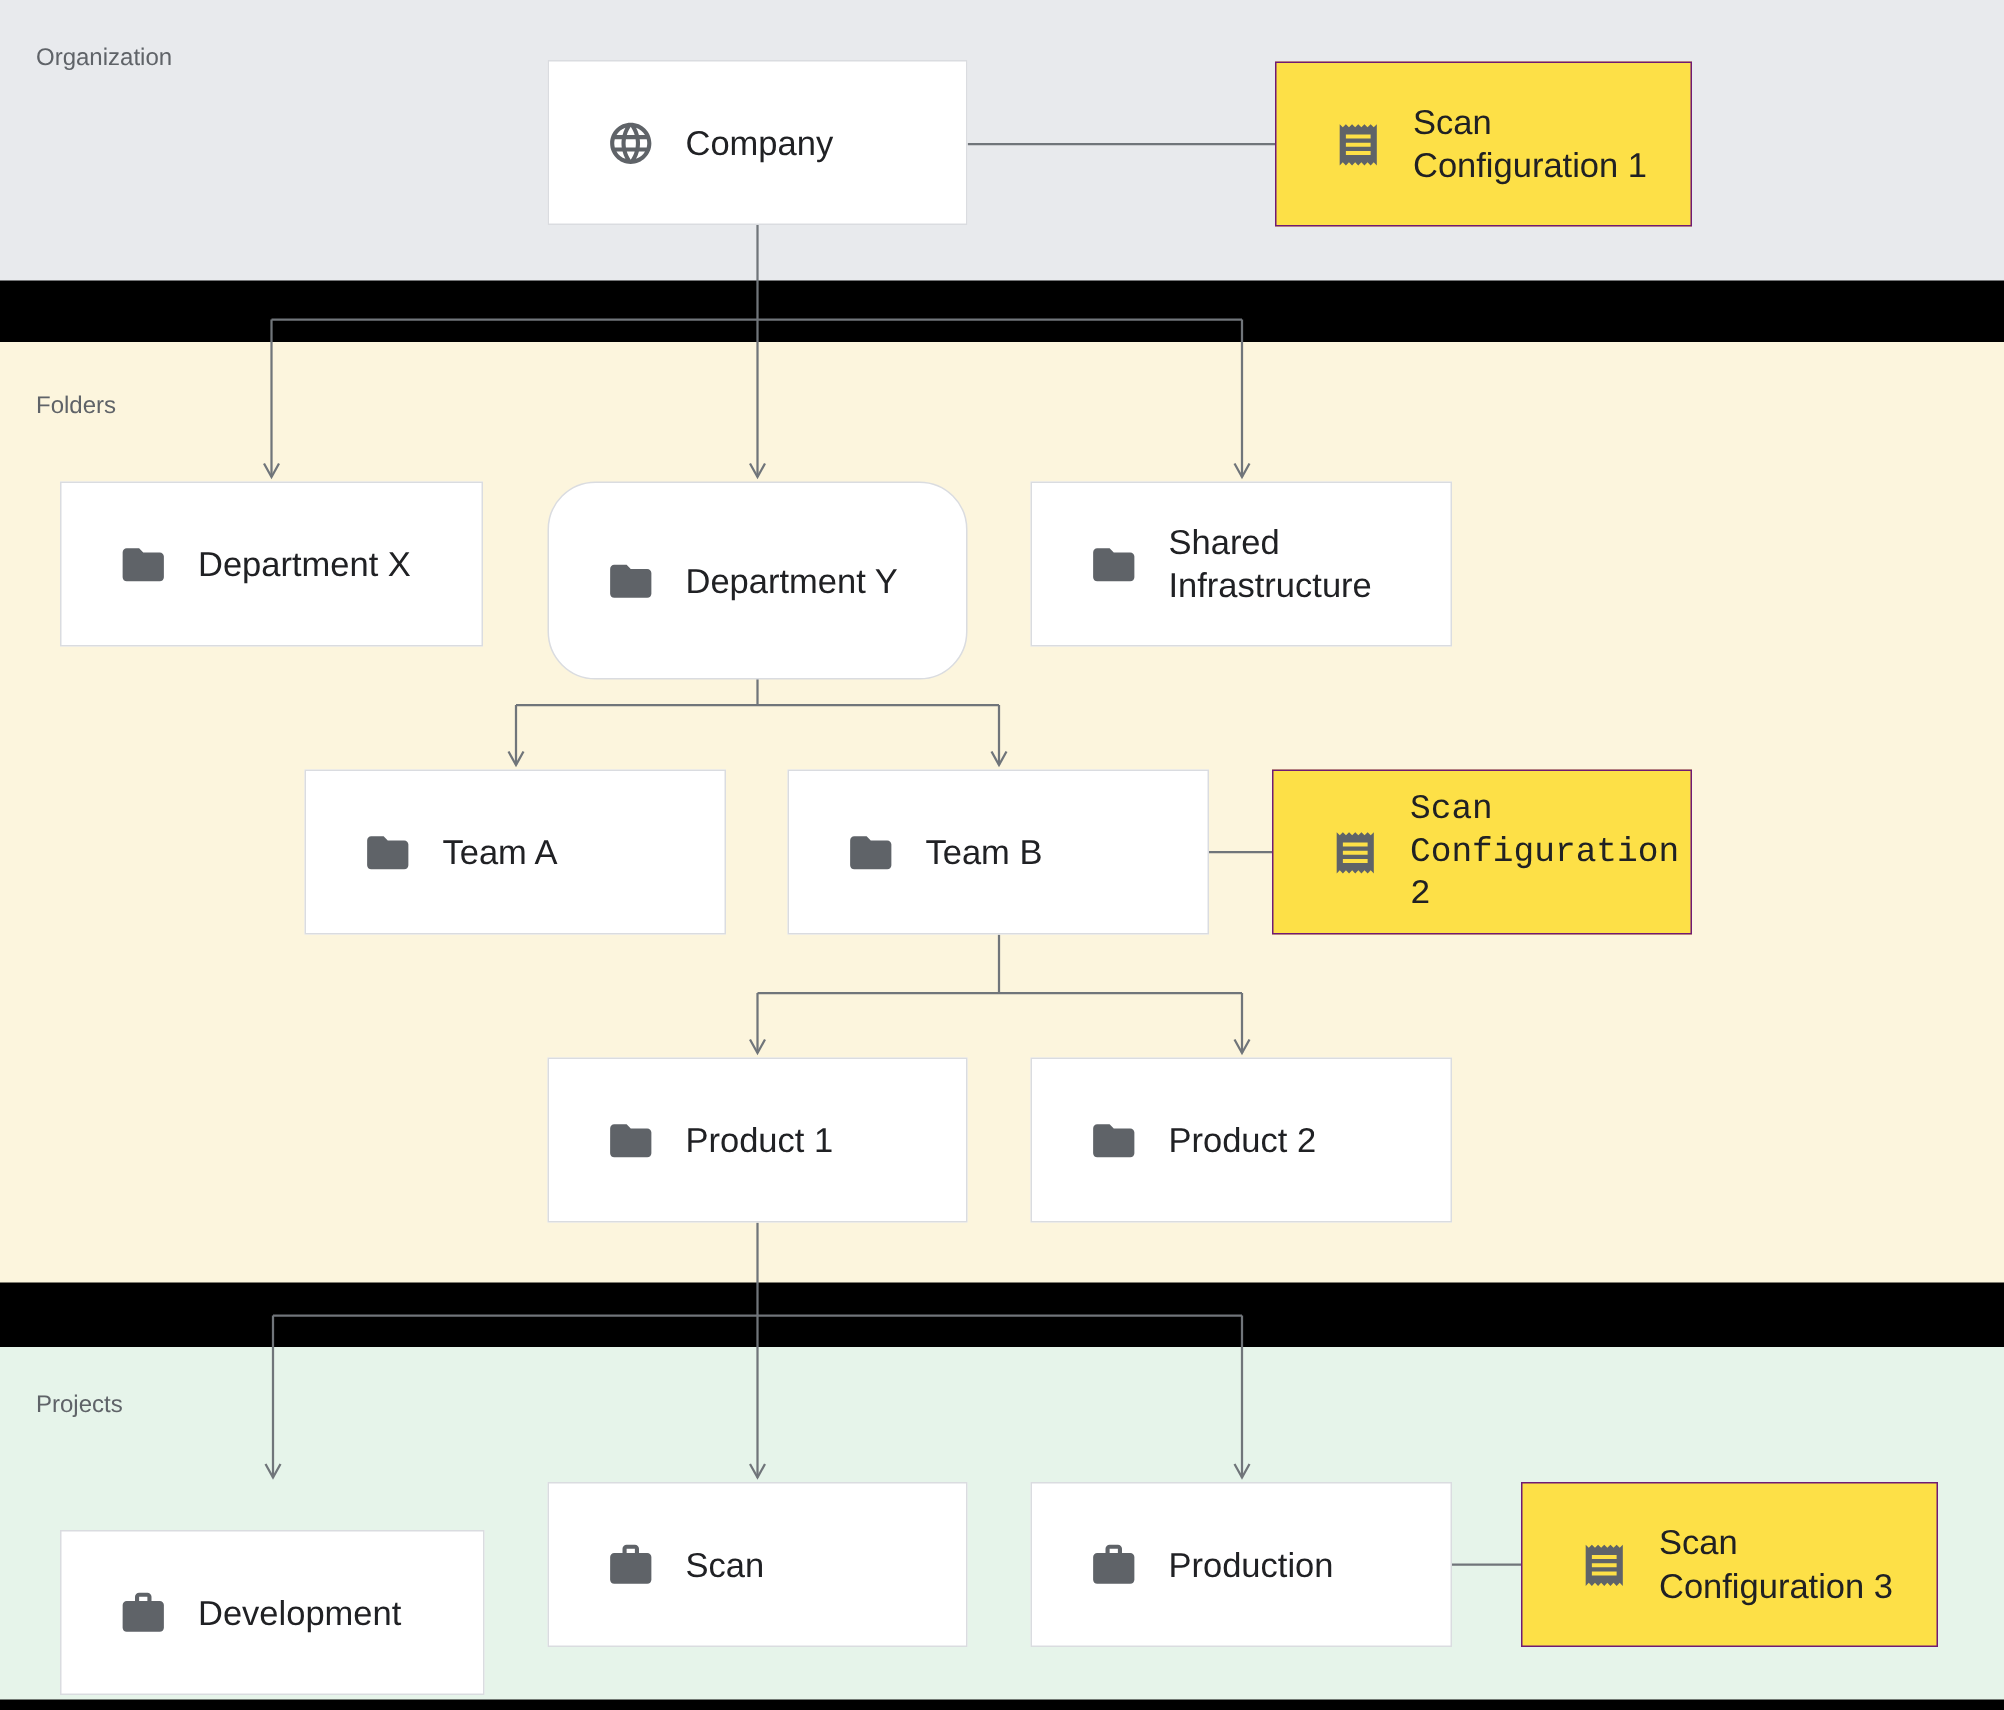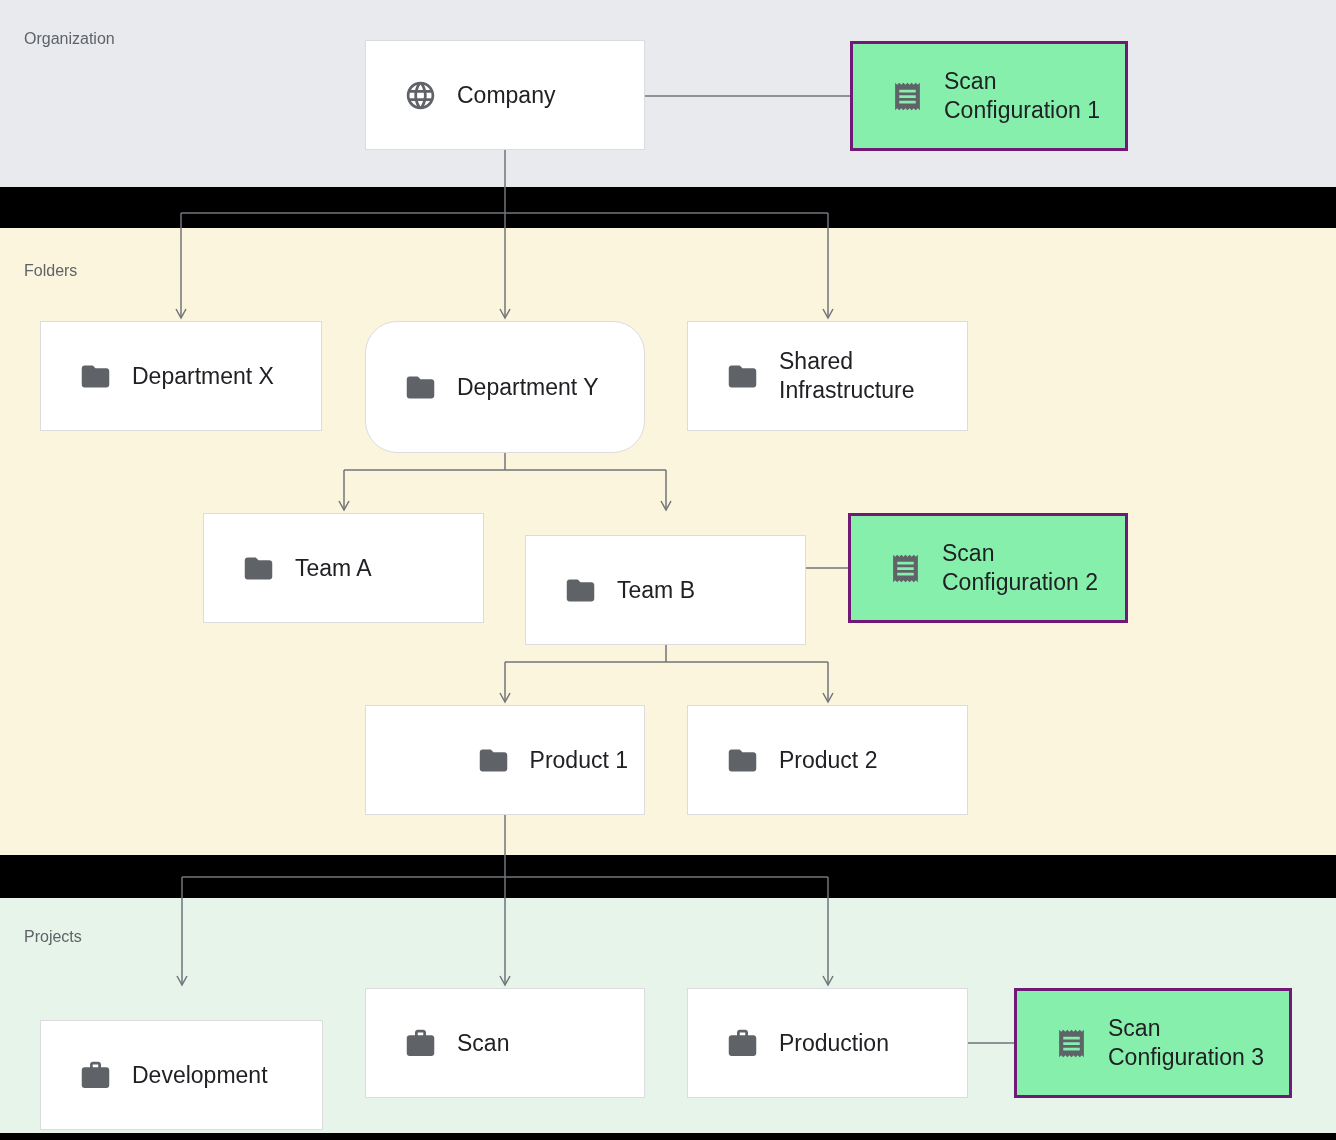--- a/index.html
+++ b/index.html
@@ -28,22 +28,22 @@
     border: 1px solid #dadce0;
     display: flex;
     align-items: center;
     gap: 20px;
     padding: 0 16px 0 38px;
     font-size: 23px;
     line-height: 1.25;
     color: #202124;
   }
   .node.scan {
-    background: #86efac;
-    border: 3px solid #701a75;
+    background: #fde047;
+    border: 1px solid #701a75;
   }
   .node .icon { flex: 0 0 auto; display: inline-flex; }
   .node .label { flex: 0 1 auto; }
 </style>
 </head>
 <body>
 
 <div id="diagram">
 
   <div class="band band-organization"></div>
@@ -138,39 +138,39 @@
 
   <div class="node" style="left:203px; top:513px; width:281px; height:110px;">
     <span class="icon">
       <svg width="33" height="33" viewBox="0 0 24 24" fill="#5f6368">
           <path d="M10 4H4c-1.1 0-1.99.9-1.99 2L2 18c0 1.1.9 2 2 2h16c1.1 0 2-.9 2-2V8c0-1.1-.9-2-2-2h-8l-2-2z"></path>
         </svg>
     </span>
     <span class="label">Team A</span>
   </div>
 
-  <div class="node" style="left:525px; top:513px; width:281px; height:110px;margin-top:22px;">
+  <div class="node" style="left:525px; top:513px; width:281px; height:110px;">
     <span class="icon">
       <svg width="33" height="33" viewBox="0 0 24 24" fill="#5f6368">
           <path d="M10 4H4c-1.1 0-1.99.9-1.99 2L2 18c0 1.1.9 2 2 2h16c1.1 0 2-.9 2-2V8c0-1.1-.9-2-2-2h-8l-2-2z"></path>
         </svg>
     </span>
     <span class="label">Team B</span>
   </div>
 
-  <div class="node scan" style="left:848px; top:513px; width:280px; height:110px;">
+  <div class="node scan" style="left:848px; top:513px; width:280px; height:110px;font-family:Liberation Mono, monospace;">
     <span class="icon">
       <svg width="33" height="33" viewBox="0 0 24 24" fill="#5f6368">
           <path d="M18 17H6v-2h12v2zm0-4H6v-2h12v2zm0-4H6V7h12v2zM3 22l1.5-1.5L6 22l1.5-1.5L9 22l1.5-1.5L12 22l1.5-1.5L15 22l1.5-1.5L18 22l1.5-1.5L21 22V2l-1.5 1.5L18 2l-1.5 1.5L15 2l-1.5 1.5L12 2l-1.5 1.5L9 2 7.5 3.5 6 2 4.5 3.5 3 2v20z"></path>
         </svg>
     </span>
     <span class="label">Scan Configuration 2</span>
   </div>
 
-  <div class="node" style="left:365px; top:705px; width:280px; height:110px;justify-content:flex-end;">
+  <div class="node" style="left:365px; top:705px; width:280px; height:110px;">
     <span class="icon">
       <svg width="33" height="33" viewBox="0 0 24 24" fill="#5f6368">
           <path d="M10 4H4c-1.1 0-1.99.9-1.99 2L2 18c0 1.1.9 2 2 2h16c1.1 0 2-.9 2-2V8c0-1.1-.9-2-2-2h-8l-2-2z"></path>
         </svg>
     </span>
     <span class="label">Product 1</span>
   </div>
 
   <div class="node" style="left:687px; top:705px; width:281px; height:110px;">
     <span class="icon">

